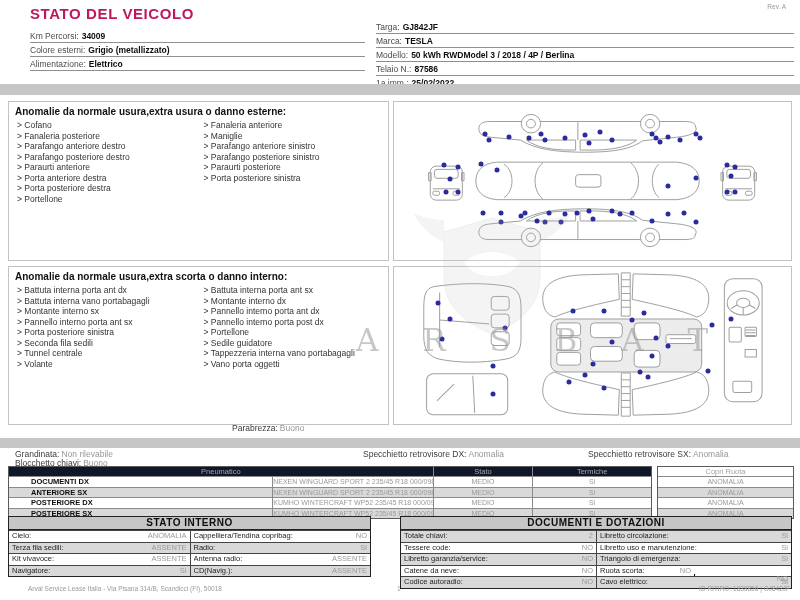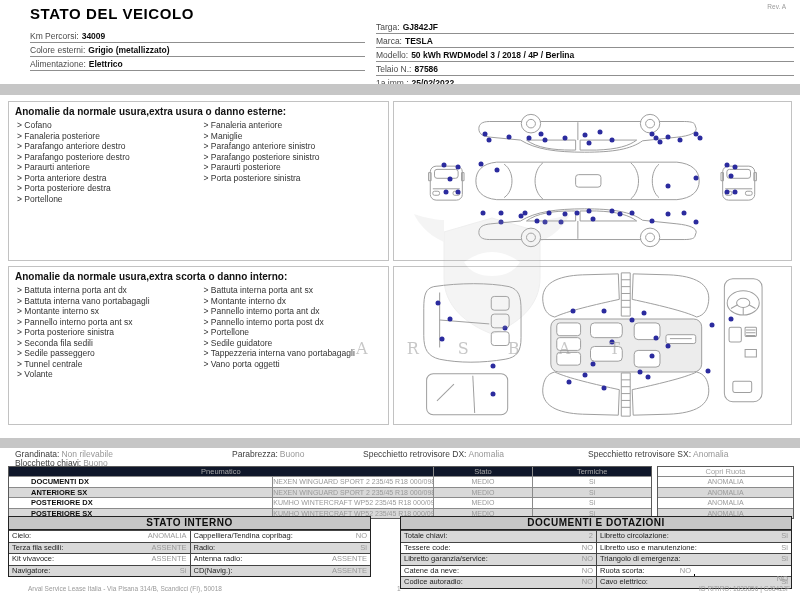--- a/index.html
+++ b/index.html
@@ -1,20 +1,20 @@
 <!DOCTYPE html>
 <html><head>
 <meta charset="utf-8">
 <style>
   html,body{margin:0;padding:0;background:#fff;}
   body{width:800px;height:600px;position:relative;font-family:"Liberation Sans",sans-serif;overflow:hidden;color:#333;}
   .abs{position:absolute;}
   
   .rev{position:absolute;right:14px;top:3px;font-size:6.5px;color:#999;}
-  .page-title{position:absolute;left:30px;top:5px;font-size:15px;font-weight:bold;letter-spacing:.6px;color:#000000;}
+  .page-title{position:absolute;left:30px;top:5px;font-size:15px;font-weight:bold;letter-spacing:.6px;color:#be185d;}
   .hfields{position:absolute;}
   .hfields.left{left:30px;top:30px;width:335px;}
   .hfields.right{left:376px;top:21px;width:418px;}
   .frow{border-bottom:1px solid #8f8f8f;height:12px;line-height:12px;font-size:8.5px;white-space:nowrap;overflow:hidden;margin-bottom:1px;}
   .flabel{color:#4a4a4a;}
   .fvalue{color:#0d0d0d;font-weight:bold;margin-left:3px;}
   .greybar{position:absolute;left:0;width:800px;background:#c6c6c6;}
   #bar1{top:84px;height:11px;}
   #bar2{top:438px;height:10px;}
   
@@ -25,21 +25,21 @@
   #box-int-diag{left:393px;top:266px;width:399px;height:159px;}
   .box-title{font-size:10px;font-weight:bold;color:#111;margin:4px 6px 3px 6px;}
   .anom-cols{display:flex;margin-left:6px;}
   .anom-col{width:50%;}
   .anom-item{font-size:8.5px;line-height:10.5px;color:#333;padding-left:12px;text-indent:-10px;}
   
   .diagram-box svg{position:absolute;left:0;top:0;width:100%;height:100%;}
   .dot{position:absolute;width:5px;height:5px;border-radius:50%;background:#2b2b9e;transform:translate(-50%,-50%);}
   .watermark{position:absolute;left:352px;top:212px;width:290px;height:152px;pointer-events:none;}
   .wm-shield{position:absolute;left:60px;top:0;width:160px;height:128px;opacity:.16;}
-  .wm-text{position:absolute;left:4px;bottom:6px;font-family:"DejaVu Serif",serif;font-size:16px;color:#9a9a9a;opacity:.55;letter-spacing:17px;white-space:nowrap;}
+  .wm-text{position:absolute;left:4px;bottom:6px;font-family:"DejaVu Serif",serif;font-size:31px;color:#9a9a9a;opacity:.55;letter-spacing:17px;white-space:nowrap;}
   
   .summary span.lbl{color:#3c3c3c;}
   .summary span.val{color:#979797;margin-left:2px;}
   .sumitem{position:absolute;font-size:8.5px;white-space:nowrap;}
   
   #tyres{left:8px;top:466px;width:642px;border:1px solid #5a5a5a;}
   .trow{display:grid;grid-template-columns:41% 25% 15.5% 18.5%;height:9.5px;line-height:9.5px;border-top:1px solid #8a8a8a;}
   .trow.head{border-top:none;height:9px;line-height:9px;}
   .trow.head .tc{color:#a5a5a5;font-size:7.5px;font-weight:normal;}
   .tc{font-size:7px;color:#9a9a9a;text-align:center;border-left:1px solid #8a8a8a;overflow:hidden;white-space:nowrap;}
@@ -214,21 +214,20 @@
     <div class="box-title">Anomalie da normale usura,extra scorta o danno interno:</div>
     <div class="anom-cols">
       <div class="anom-col">
 
       <div class="anom-item">&gt; Battuta interna porta ant dx</div>
           <div class="anom-item">&gt; Battuta interna vano portabagagli</div>
           <div class="anom-item">&gt; Montante interno sx</div>
           <div class="anom-item">&gt; Pannello interno porta ant sx</div>
           <div class="anom-item">&gt; Porta posteriore sinistra</div>
           <div class="anom-item">&gt; Seconda fila sedili</div>
-          <div class="anom-item">&gt; Sedile passeggero</div>
           <div class="anom-item">&gt; Tunnel centrale</div>
           <div class="anom-item">&gt; Volante</div>
         </div>
       <div class="anom-col">
 
       <div class="anom-item">&gt; Battuta interna porta ant sx</div>
           <div class="anom-item">&gt; Montante interno dx</div>
           <div class="anom-item">&gt; Pannello interno porta ant dx</div>
           <div class="anom-item">&gt; Pannello interno porta post dx</div>
           <div class="anom-item">&gt; Portellone</div>
@@ -340,21 +339,21 @@
       <path d="M128,30 C146,22 154,10 158,2 C146,6 134,8 128,8 Z" fill="#bdbdbd"></path>
       <path d="M52,50 Q80,30 108,50 Q100,64 80,64 Q60,64 52,50 Z" fill="#ffffff"></path>
     </svg>
     <div class="wm-text">A R S B A T</div>
   </div>
 
   <div class="greybar" id="bar2"></div>
 
   <div class="summary">
     <span class="sumitem" style="left:15px;top:449px"><span class="lbl">Grandinata:</span><span class="val">Non rilevabile</span></span>
-    <span class="sumitem" style="left:232px;top:449px"><span class="lbl">Parabrezza:</span><span class="val">Buono</span></span>
+    <span class="sumitem" style="left:232px;top:423px"><span class="lbl">Parabrezza:</span><span class="val">Buono</span></span>
     <span class="sumitem" style="left:363px;top:449px"><span class="lbl">Specchietto retrovisore DX:</span><span class="val">Anomalia</span></span>
     <span class="sumitem" style="left:588px;top:449px"><span class="lbl">Specchietto retrovisore SX:</span><span class="val">Anomalia</span></span>
     <span class="sumitem" style="left:15px;top:458px"><span class="lbl">Blocchetto chiavi:</span><span class="val">Buono</span></span>
   </div>
 
   <div class="abs" id="tyres">
     <div class="trow head">
       <div class="tc" style="grid-column:1/3">Pneumatico</div>
       <div class="tc">Stato</div>
       <div class="tc">Termiche</div>

